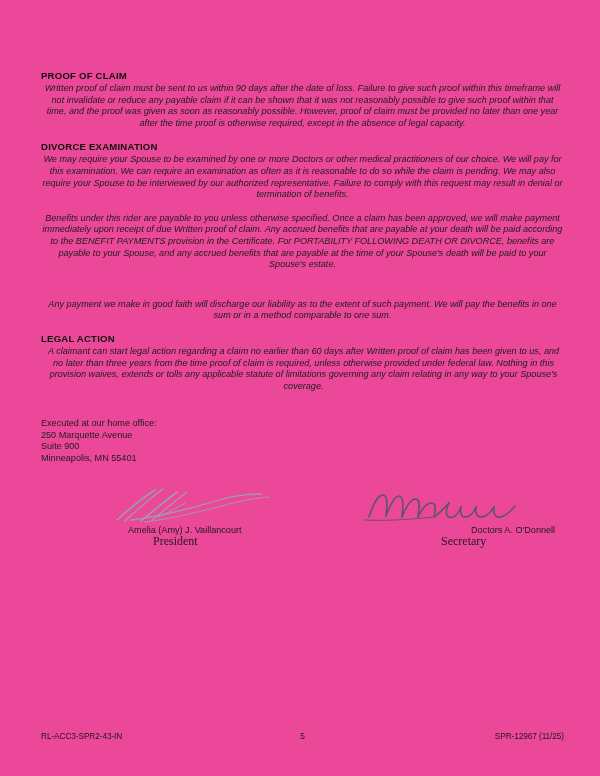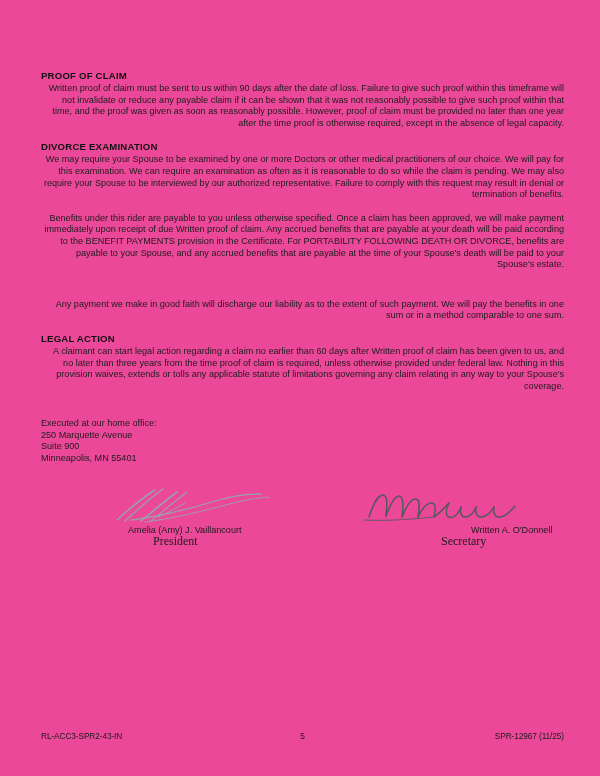--- a/index.html
+++ b/index.html
@@ -32,22 +32,23 @@
     letter-spacing: 0.2px;
     line-height: 12px;
     margin: 0 0 1px 0;
     color: #111111;
   }
   .body-text {
     font-size: 9.1px;
     line-height: 11.6px;
     margin: 0;
     color: #1c1c1c;
-    text-align: right;
+    text-align: center;
     white-space: pre-line;
+    font-style: italic;
   }
   .section {
     margin-bottom: 12px;
   }
   .section.tight {
     margin-bottom: 11px;
   }
   .para-gap {
     margin-top: 28px;
   }
@@ -187,21 +188,21 @@
               <path d="M41 30 C45 20, 50 11, 55 12 C60 13, 58 23, 57 30"></path>
               <path d="M57 30 C61 22, 66 15, 71 16 C76 17, 74 25, 73 30 C78 27, 84 20, 88 16"></path>
               <path d="M88 16 C85 22, 84 28, 88 30 C93 32, 98 26, 100 20"></path>
               <path d="M100 20 C99 26, 100 30, 104 30 C109 30, 113 25, 115 20"></path>
               <path d="M115 20 C114 26, 116 30, 120 30 C125 30, 130 25, 133 20"></path>
               <path d="M133 20 C132 26, 134 31, 139 30 C145 29, 150 24, 154 19"></path>
               <path d="M3 33 C20 34, 46 33, 72 30" stroke-width="0.9"></path>
             </g>
           </svg>
         </div>
-        <div class="sig-name">Written A. O'Donnell</div>
+        <div class="sig-name">Doctors A. O'Donnell</div>
         <div class="sig-title">Secretary</div>
       </div>
 
     </div>
   </div>
 
   <div class="footer">
     <span class="footer-left">RL-ACC3-SPR2-43-IN</span>
     <span class="footer-center">5</span>
     <span class="footer-right">SPR-12967 (11/25)</span>

